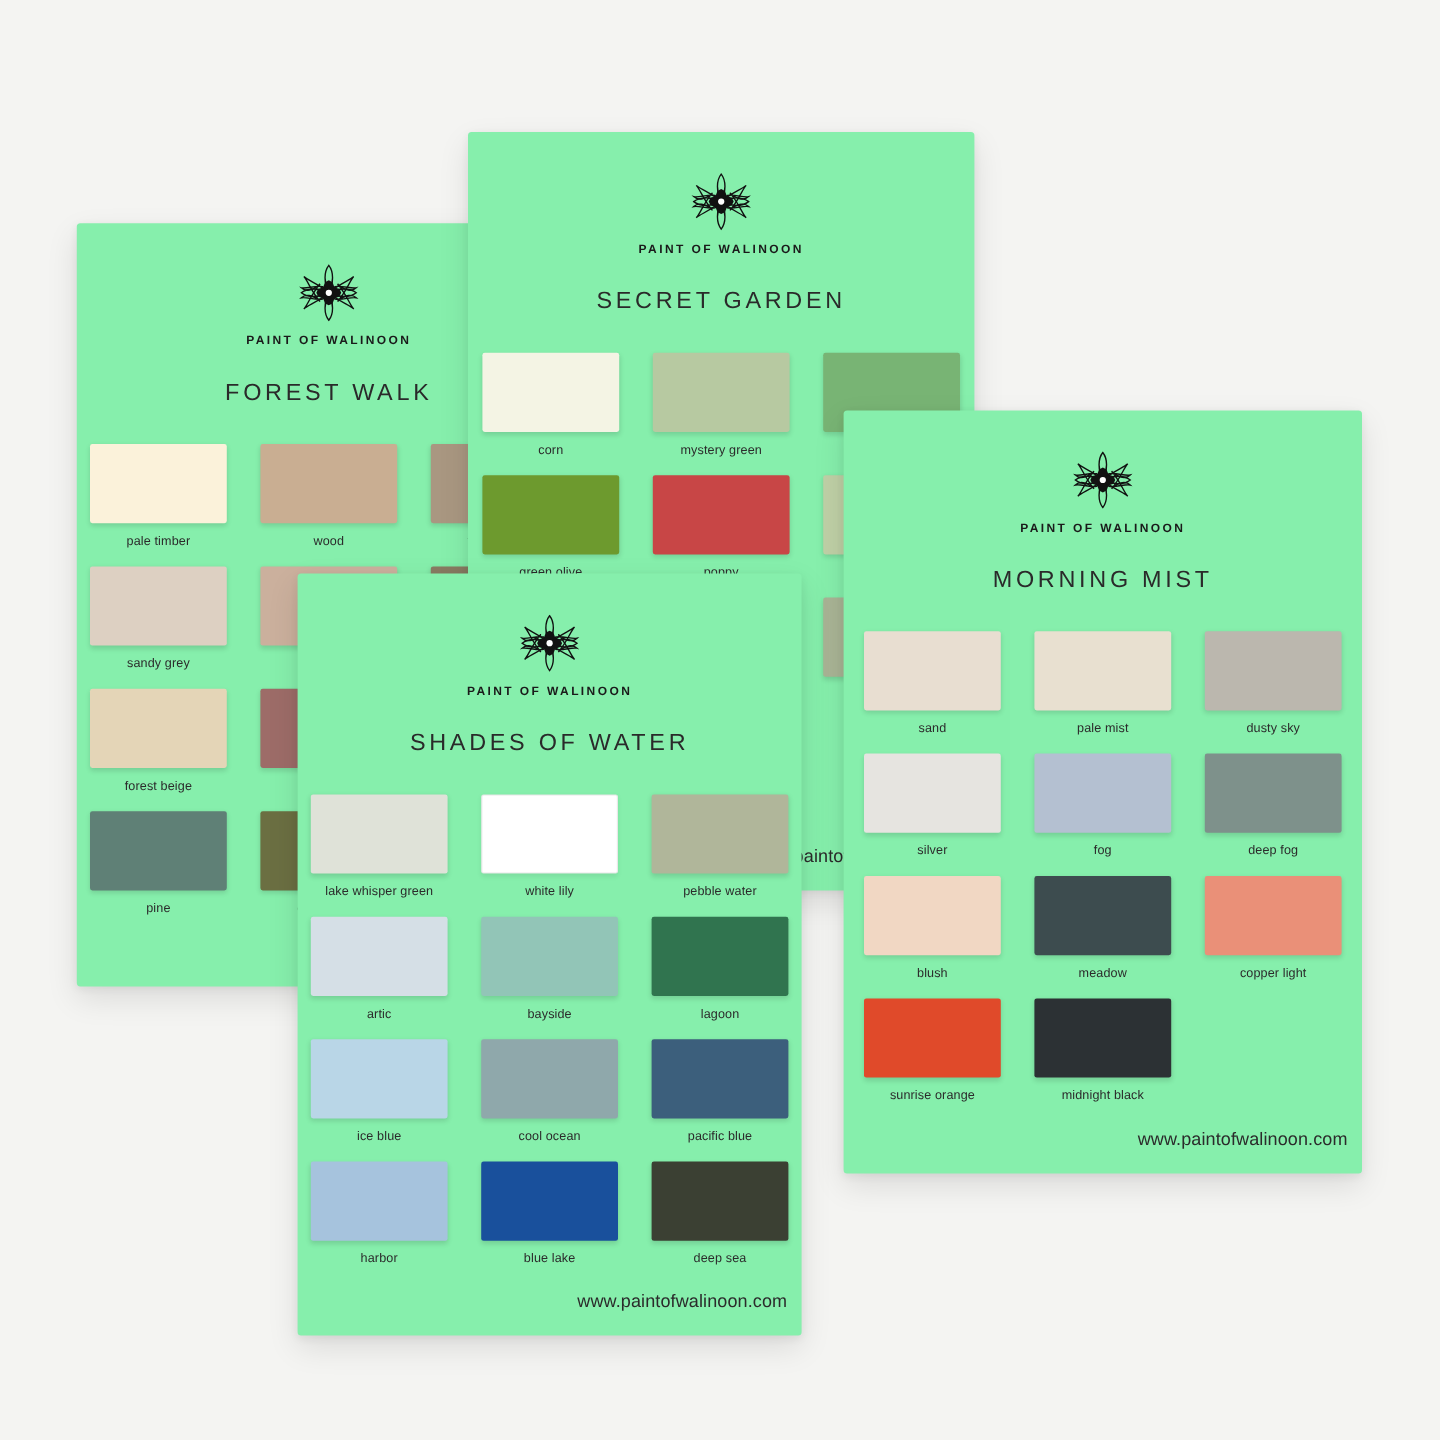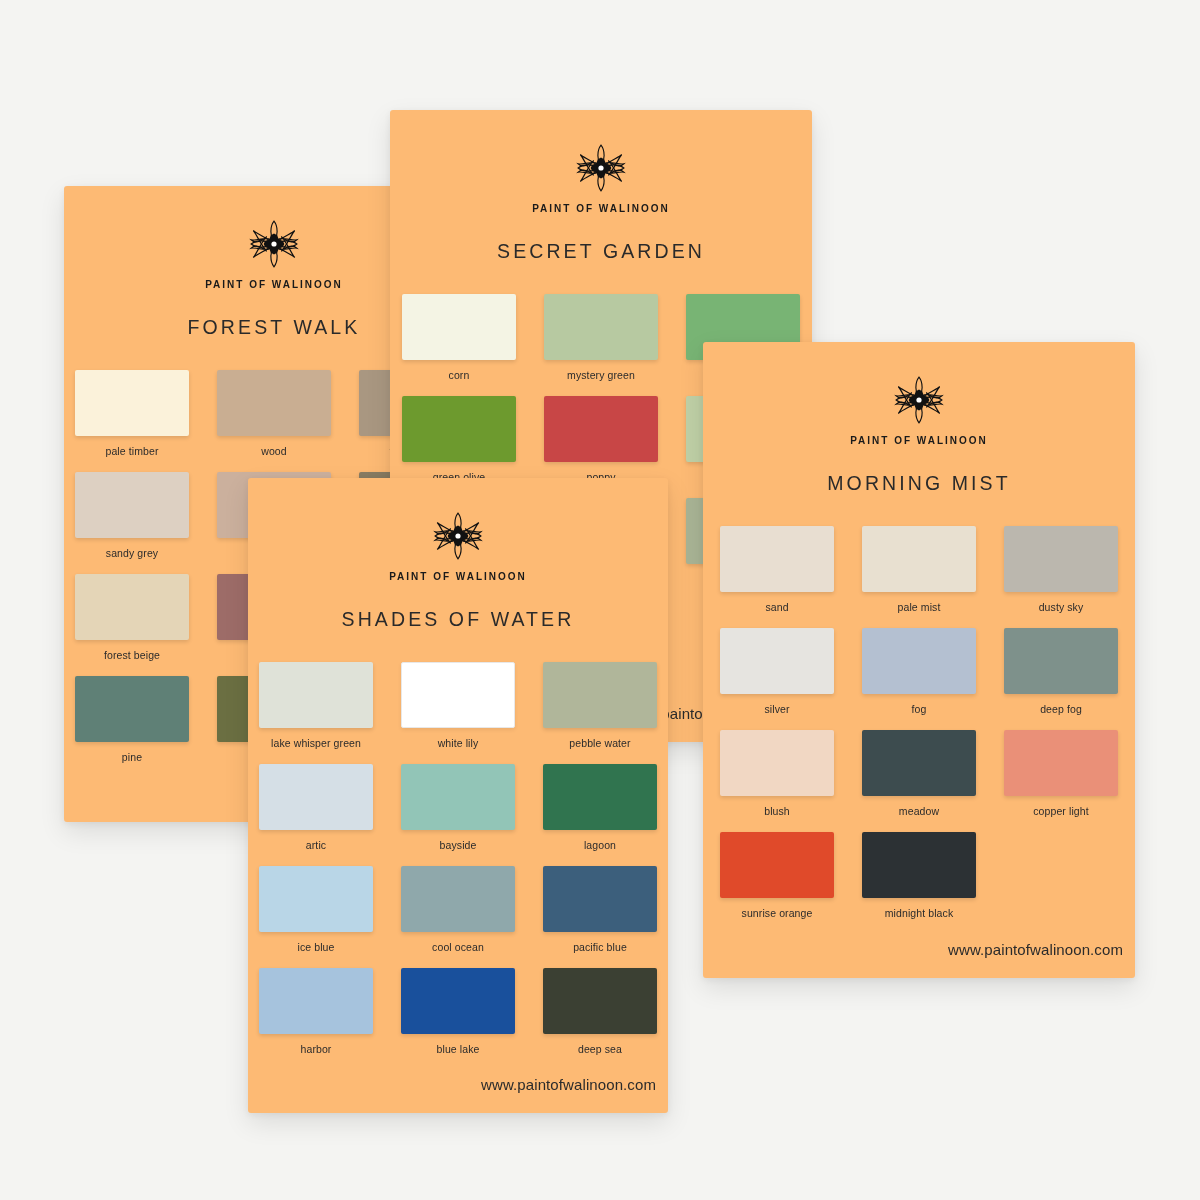--- a/index.html
+++ b/index.html
@@ -10,21 +10,21 @@
     overflow: hidden;
   }
   #stage {
     position: relative;
     width: 1200px; height: 1200px;
     background: #f4f4f2;
   }
 
   .card {
     position: absolute;
-    background: #fdba74;
+    background: #86efac;
     border-radius: 3px;
     box-shadow: 0 10px 26px rgba(0,0,0,0.10), 0 2px 7px rgba(0,0,0,0.06);
     overflow: hidden;
   }
 
   .card-inner {
     position: absolute;
     left: 0; right: 0; top: 0; bottom: 0;
     display: flex;
     flex-direction: column;

